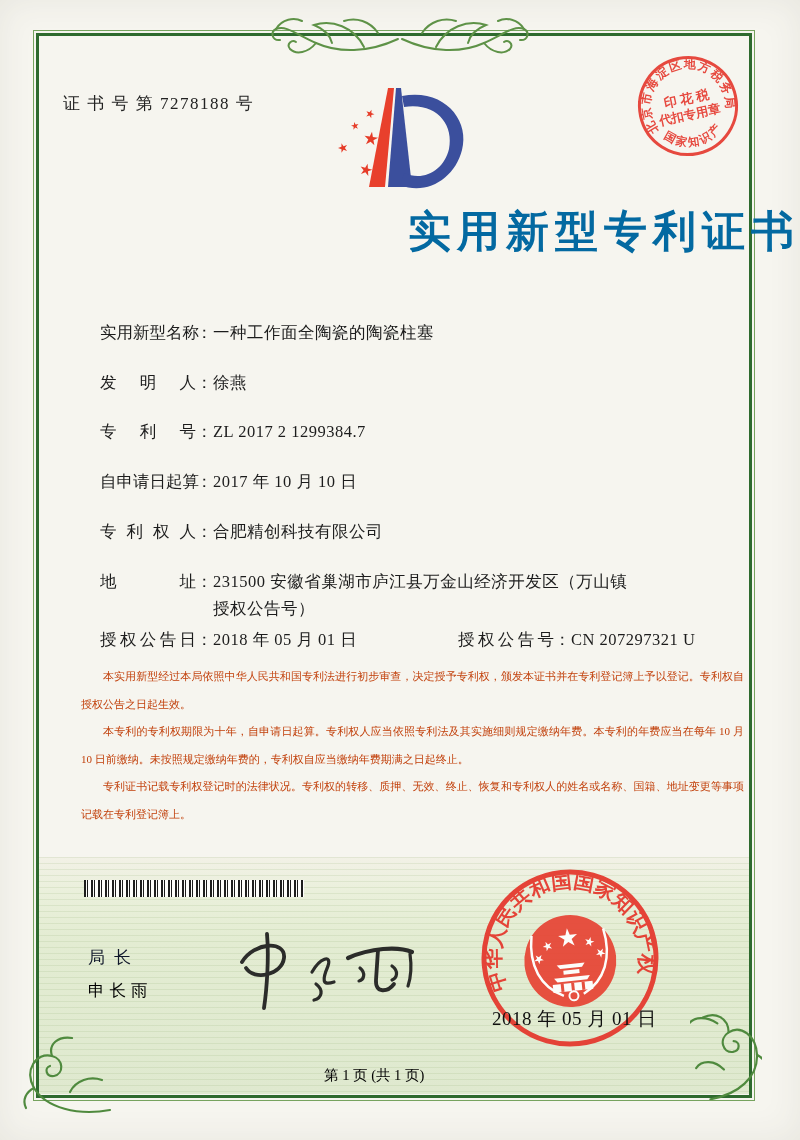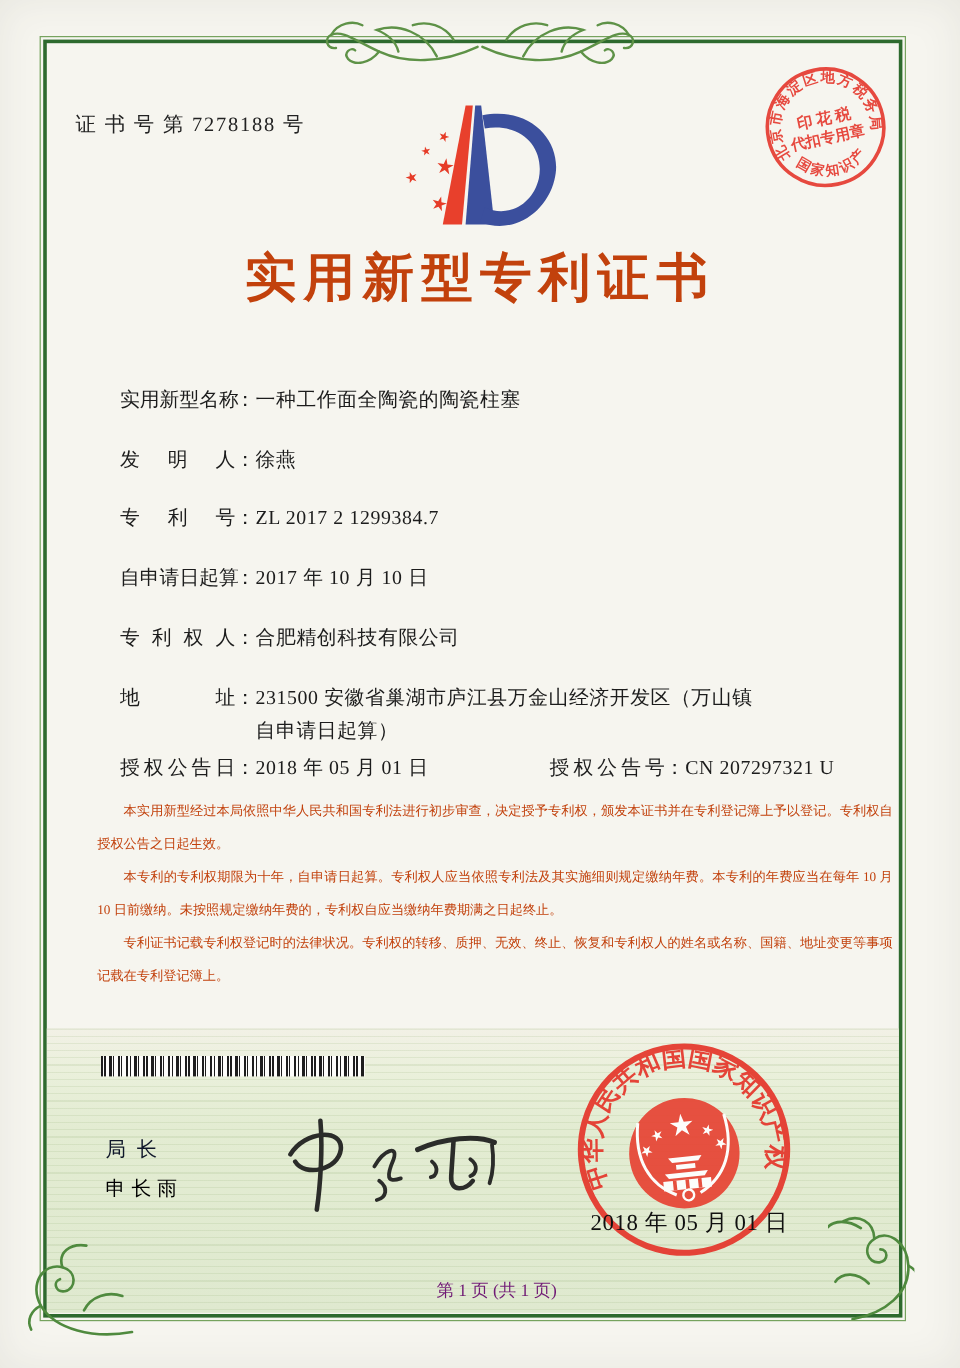--- a/index.html
+++ b/index.html
@@ -10,40 +10,40 @@
   .frame{position:absolute;left:33px;top:30px;width:722px;height:1071px;
          border:1px solid #76a35e;box-sizing:border-box;}
   .frame-inner{position:absolute;left:2px;top:2px;right:2px;bottom:2px;border:3px solid #2e6a2e;}
   
   .band{position:absolute;left:39px;top:857px;width:710px;height:237px;
         background:
           repeating-linear-gradient(180deg, rgba(140,170,110,.16) 0 1px, rgba(255,255,255,0) 1px 6px),
           linear-gradient(180deg,#f2f1e6 0%,#eaf0db 15%,#e3ecd2 35%,#dfe9cf 100%);}
   .abs{position:absolute;}
   .cert-number{left:63px;top:92px;font-size:17px;letter-spacing:1.5px;color:#222;}
-  .title{left:0;top:203px;width:800px;text-align:center;font-size:43px;font-weight:700;
-         letter-spacing:6px;color:#c2410c;}
+  .title{left:0;top:203px;width:800px;text-align:right;font-size:43px;font-weight:700;
+         letter-spacing:6px;color:#0369a1;}
   .row{left:100px;font-size:16.5px;color:#1c1c1c;white-space:nowrap;}
   .lbl{display:inline-block;width:96px;text-align:justify;text-align-last:justify;vertical-align:bottom;}
   .colon{display:inline-block;width:17px;}
   .val{letter-spacing:.5px;}
   .addr2{position:absolute;left:113px;top:27px;font-size:16.5px;letter-spacing:.5px;}
   .grant-no{left:458px;}
   .body-text{left:81px;top:663px;width:663px;font-size:11px;line-height:27.5px;
              text-align:justify;color:#c2410c;}
   .body-text p{margin:0;text-indent:2em;}
   .barcode{left:84px;top:880px;width:220px;height:17px;background:
      repeating-linear-gradient(90deg,#1d1d1d 0 2px,#fdfdfb 2px 3px,#1d1d1d 3px 4px,#fdfdfb 4px 7px,
      #1d1d1d 7px 9px,#fdfdfb 9px 10px,#1d1d1d 10px 11px,#fdfdfb 11px 14px);}
   .role{left:88px;top:946px;font-size:17px;letter-spacing:9px;color:#0f172a;
         font-family:"Liberation Sans",sans-serif;}
   .signer-name{left:88px;top:980px;font-size:16.5px;letter-spacing:5px;color:#000000;
         font-family:"Liberation Sans",sans-serif;}
   .seal-date{left:492px;top:1006px;font-size:19px;letter-spacing:.5px;color:#101010;z-index:6;}
-  .footer{left:334px;top:1066px;width:130px;text-align:right;font-size:14.5px;color:#701a75;}
+  .footer{left:324px;top:1066px;width:130px;text-align:left;font-size:14.5px;color:#000000;}
   svg{display:block;}
   .sig{left:220px;top:928px;z-index:5;}
   .seal{left:470px;top:858px;z-index:4;opacity:.93;transform:rotate(-6deg);}
   .stamp{left:633px;top:51px;opacity:.9;transform:rotate(-12deg);}
   .logo{left:328px;top:86px;}
   .orn-top{left:268px;top:9px;}
   .orn-bl{left:18px;top:1036px;z-index:3;}
   .orn-br{left:690px;top:1000px;z-index:3;}
 </style>
 </head>
@@ -136,21 +136,21 @@
     <span class="lbl">专利号</span><span class="colon">：</span><span class="val">ZL 2017 2 1299384.7</span>
   </div>
   <div class="abs row" style="top:471px">
     <span class="lbl">自申请日起算</span><span class="colon">：</span><span class="val">2017 年 10 月 10 日</span>
   </div>
   <div class="abs row" style="top:521px">
     <span class="lbl">专利权人</span><span class="colon">：</span><span class="val">合肥精创科技有限公司</span>
   </div>
   <div class="abs row" style="top:571px">
     <span class="lbl">地址</span><span class="colon">：</span><span class="val">231500 安徽省巢湖市庐江县万金山经济开发区（万山镇</span>
-    <span class="addr2 val">自申请日起算）</span>
+    <span class="addr2 val">授权公告号）</span>
   </div>
   <div class="abs row" style="top:629px">
     <span class="lbl">授权公告日</span><span class="colon">：</span><span class="val">2018 年 05 月 01 日</span>
   </div>
   <div class="abs row grant-no" style="top:629px">
     <span class="lbl">授权公告号</span><span class="colon">：</span><span class="val">CN 207297321 U</span>
   </div>
 
   <div class="abs body-text">
     <p>本实用新型经过本局依照中华人民共和国专利法进行初步审查，决定授予专利权，颁发本证书并在专利登记簿上予以登记。专利权自授权公告之日起生效。</p>

